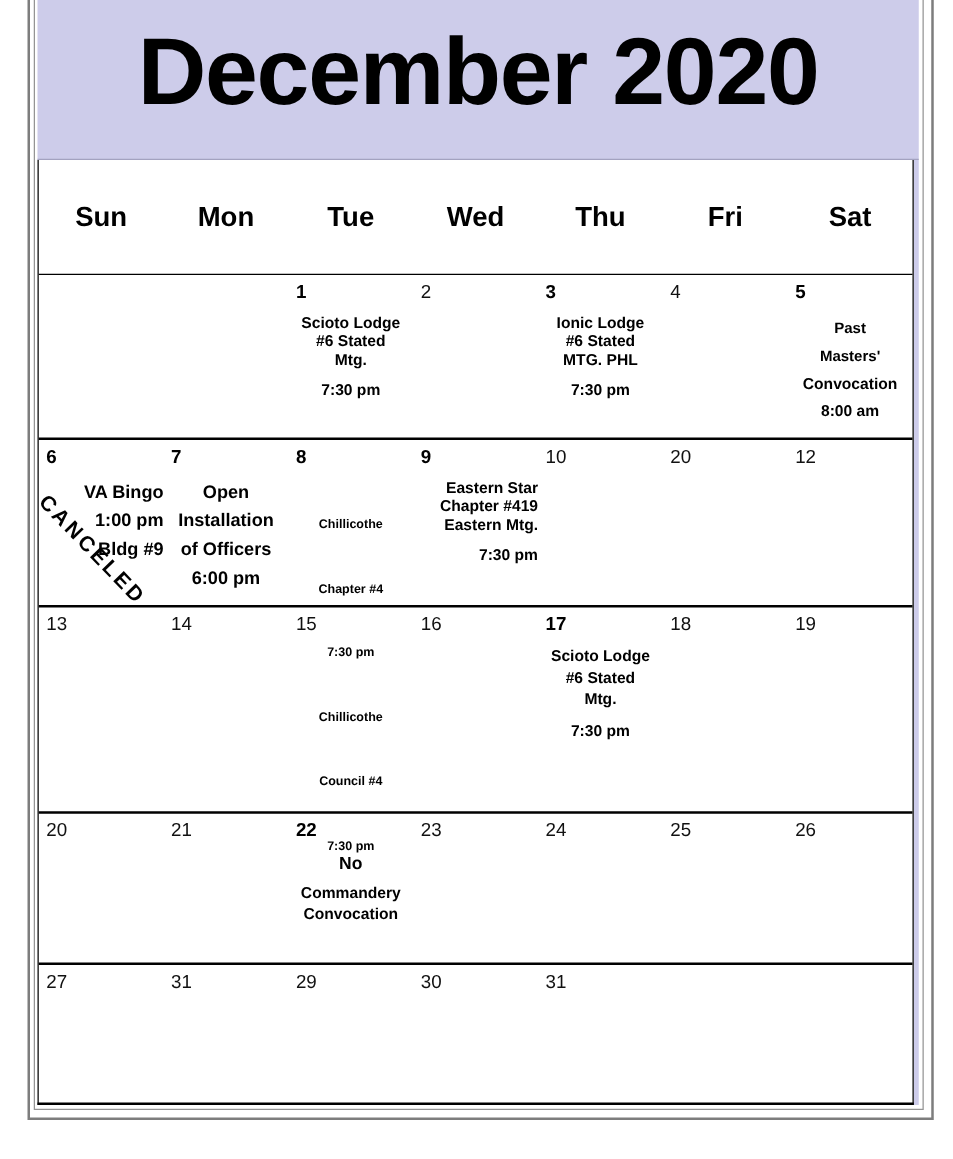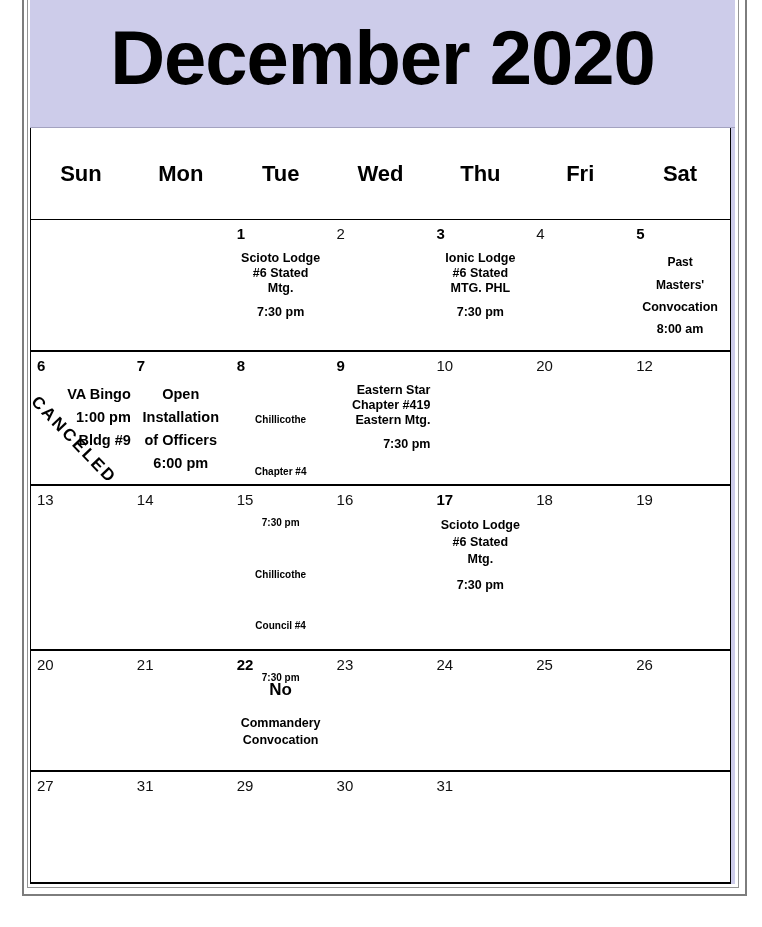--- a/index.html
+++ b/index.html
@@ -52,26 +52,26 @@
   .week.w4 { height:121px; } .week.w5 { height:133px; border-bottom:none; }
   .cell { position:relative; overflow:visible; }
   .num { display:inline-block; margin:5px 0 0 6px; font-size:15px; line-height:18px; font-weight:400; color:#111; }
   .num.b { font-weight:700; color:#000; }
   .evs { margin-top:8px; font-weight:700; }
   .a-c { text-align:center; }
   .a-l { text-align:right; padding-left:4px; }
   .f12  { font-size:12.5px; line-height:15px; }
   .f12w { font-size:12.5px; line-height:17px; }
   .f125 { font-size:12.5px; line-height:22px; }
-  .f13  { font-size:17px; line-height:16px; }
+  .f13  { font-size:14px; line-height:16px; }
   .f14  { font-size:14.5px; line-height:23px; }
   .f15  { font-size:12px;   line-height:22.5px; }
   .f10  { font-size:10px;   line-height:12.5px;margin-top:39px; }
   .mt   { margin-top:9px; }
-  .mt8  { margin-top:17px; }
+  .mt8  { margin-top:8px; }
   .canceled {
     position:absolute; left:10px; top:40px; z-index:5;
     font-weight:700; font-size:17px; letter-spacing:2.5px; white-space:nowrap;
     transform:rotate(46deg); transform-origin:0 0;
   }
 </style>
 </head>
 <body>
 
 <div class="frame-outer"></div>

